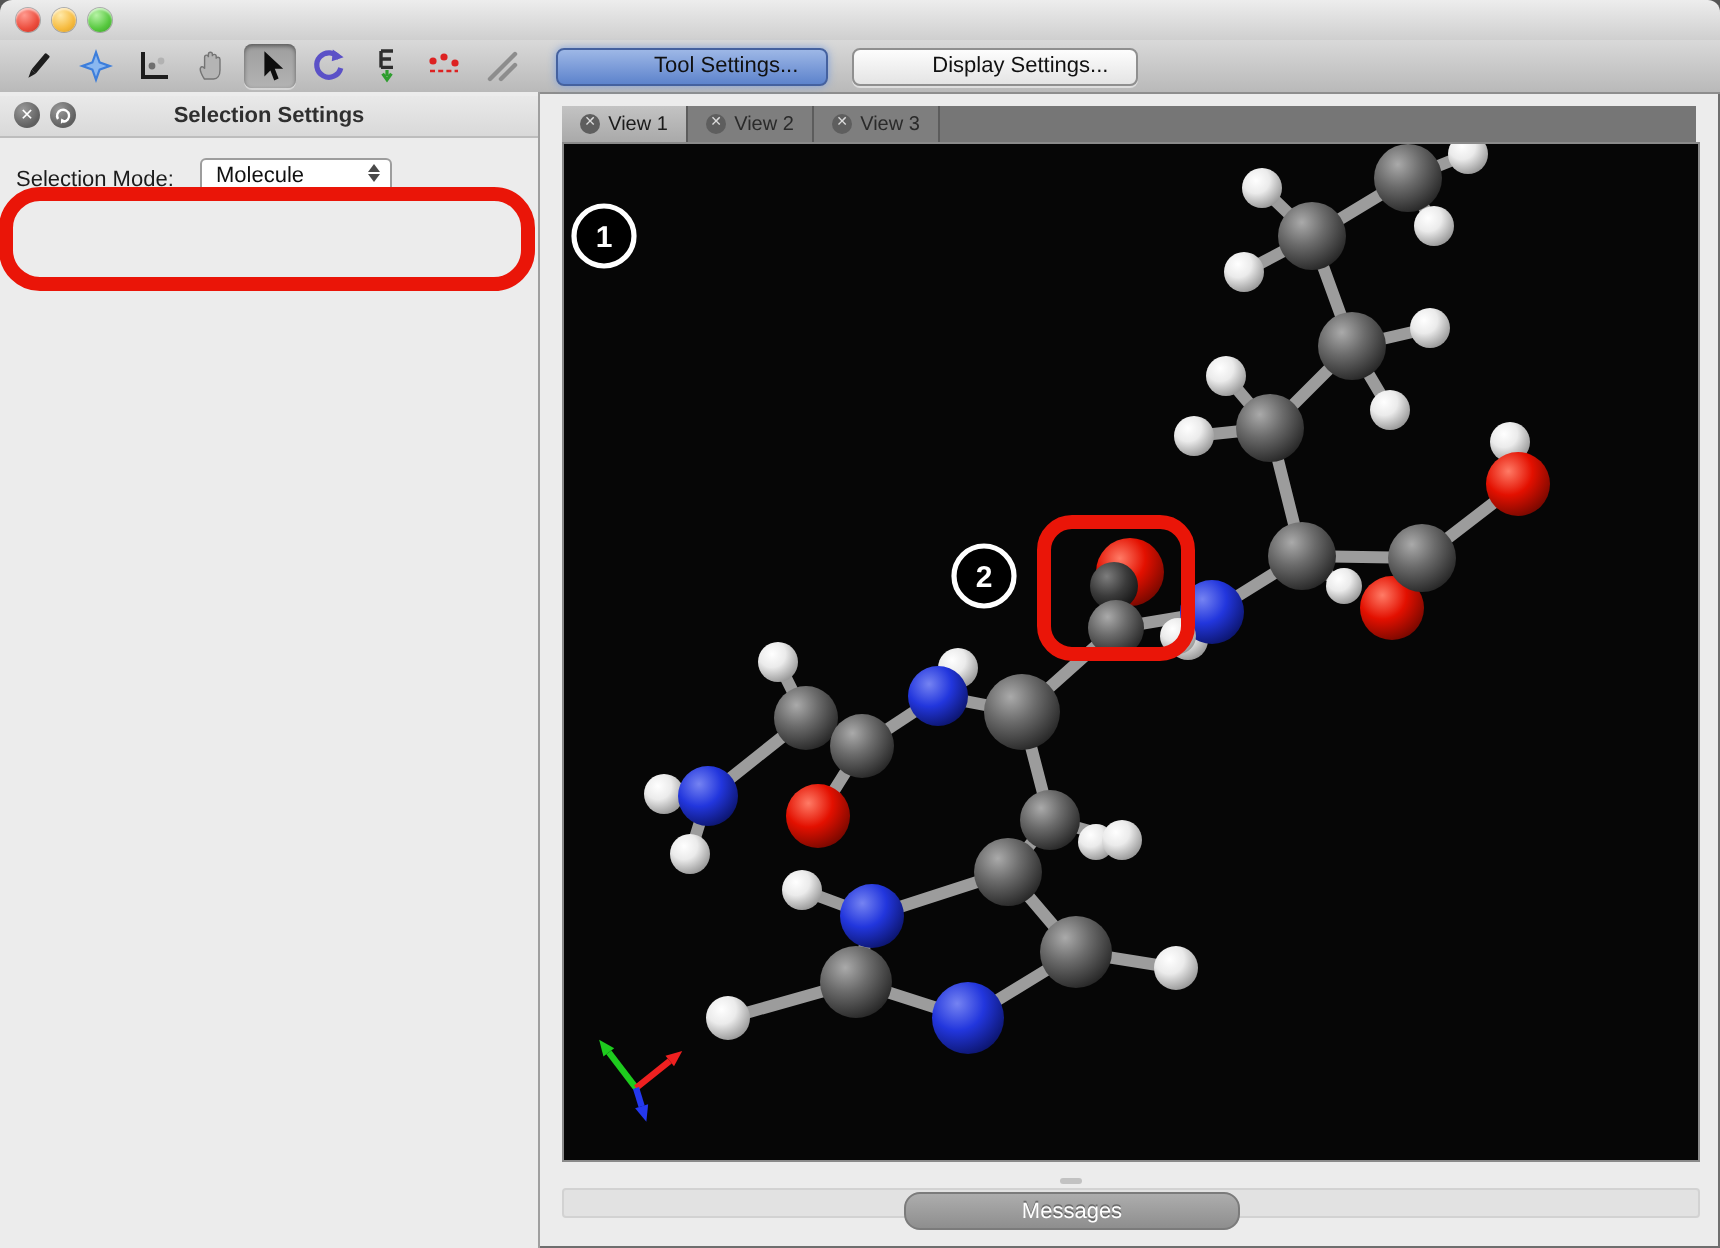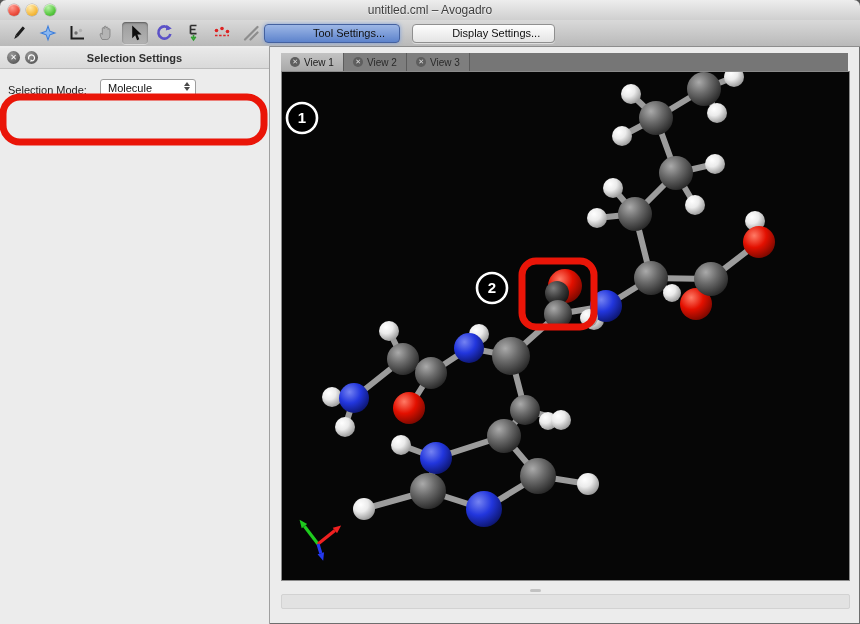--- a/index.html
+++ b/index.html
@@ -21,21 +21,21 @@
     background:linear-gradient(#d9d9d9,#b9b9b9);border-bottom:1px solid #8d8d8d;
     display:flex;align-items:center;}
   .tools{display:flex;align-items:center;gap:3px;padding-left:6px;}
   .tool{width:26px;height:22px;display:flex;align-items:center;justify-content:center;border-radius:4px;}
   .tool.active{background:linear-gradient(#9d9d9d,#b3b3b3);
     box-shadow:inset 0 1px 2px rgba(0,0,0,.45),0 1px 0 rgba(255,255,255,.4);}
   .chromebtn{height:17px;padding:0 14px;font-size:11px;color:#101010;border-radius:4px;
     border:1px solid #8f8f8f;background:linear-gradient(#fdfdfd,#e4e4e4);
     display:flex;align-items:center;justify-content:center;
     box-shadow:0 1px 0 rgba(255,255,255,.5);}
-  .chromebtn.primary{border:1px solid #44619f;
+  .chromebtn.primary{margin-left:14px;border:1px solid #44619f;
     background:linear-gradient(#9db7e6,#5d83cc);box-shadow:0 0 4px #7ea0dd;padding-left:48px;}
   .chromebtn+.chromebtn{margin-left:12px;padding-left:39px;}
   
   .left-panel{position:absolute;left:0;top:46px;width:269px;height:578px;background:#ececec;
     border-right:1px solid #9f9f9f;}
   .panel-header{position:absolute;left:0;top:2px;width:269px;height:20px;
     background:linear-gradient(#e9e9e9,#d9d9d9);border-bottom:1px solid #bdbdbd;}
   .panel-title{position:absolute;left:0;right:0;top:4px;text-align:center;
     font-size:11px;font-weight:bold;color:#2f2f2f;}
   .pbtn{position:absolute;top:3px;width:13px;height:13px;border-radius:50%;
@@ -78,21 +78,20 @@
 </style>
 </head>
 <body>
 
 <div id="app">
 
   <div class="titlebar">
     <div class="tl red"></div>
     <div class="tl yel"></div>
     <div class="tl grn"></div>
-    <div class="title">untitled.cml – Avogadro</div>
   </div>
 
   <div class="toolbar">
     <div class="tools">
         <div class="tool">
           <svg width="20" height="20" viewBox="0 0 20 20">
             <g transform="rotate(40 10 10)">
               <rect x="8.6" y="2.5" width="3" height="11" rx=".6" fill="#1d1d1d"></rect>
               <path d="M8.6 13.5h3L10.1 17.6z" fill="#1d1d1d"></path>
             </g>
@@ -313,20 +312,21 @@
           <line x1="317" y1="543" x2="333.87652476222786" y2="529.4987801902176" stroke="#ef2020" stroke-width="3.2"></line>
           <polygon points="340.12347523777214,524.5012198097824 336.0004879239129,532.153734142324 331.75256160054283,526.8438262381113" fill="#ef2020"></polygon>
           <line x1="317" y1="543" x2="319.8236566046499" y2="552.1768839651122" stroke="#2438ee" stroke-width="3.2"></line>
           <polygon points="322.1763433953501,559.8231160348878 316.57400797499525,553.1767758511598 323.07330523430454,551.1769920790646" fill="#2438ee"></polygon>
         </g>
     </svg>
   </div>
 
   <div class="msg-handle"></div>
   <div class="msg-track"></div>
+  <div class="msg-btn">Messages</div>
 
   <svg id="overlay" viewBox="0 0 860 624">
       <rect x="3" y="97" width="261" height="45" rx="17" fill="none" stroke="#ea1508" stroke-width="7"></rect>
       <g>
         <circle cx="302" cy="118" r="15" fill="#000" stroke="#fff" stroke-width="2.6"></circle>
         <text x="302" y="118" fill="#fff" font-size="15" font-family="&quot;Liberation Sans&quot;,sans-serif" font-weight="bold" text-anchor="middle" dy=".36em">1</text>
       </g>
       <g>
         <circle cx="492" cy="288" r="15" fill="#000" stroke="#fff" stroke-width="2.6"></circle>
         <text x="492" y="288" fill="#fff" font-size="15" font-family="&quot;Liberation Sans&quot;,sans-serif" font-weight="bold" text-anchor="middle" dy=".36em">2</text>

